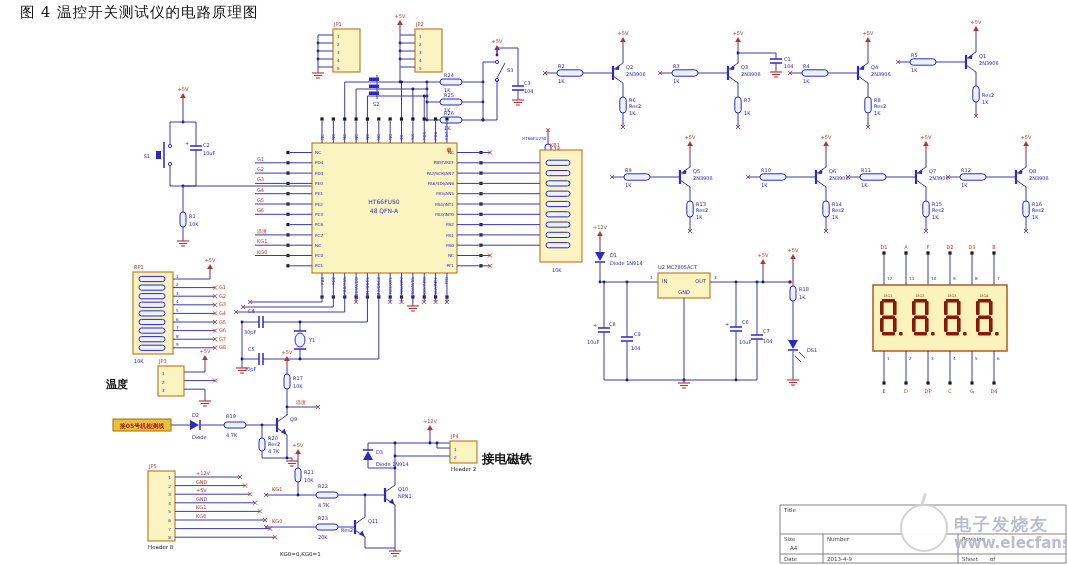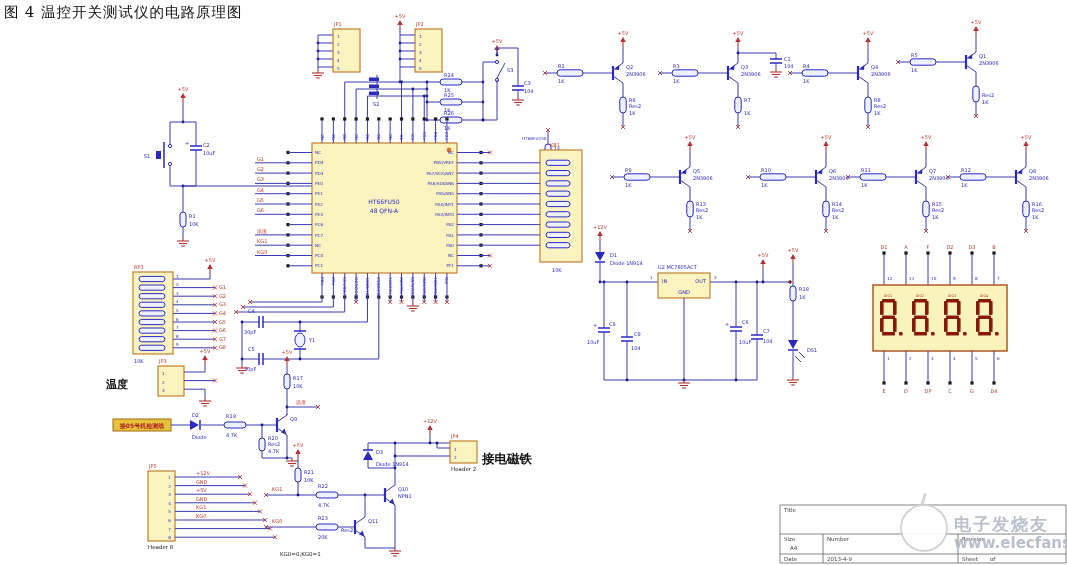--- a/index.html
+++ b/index.html
@@ -1,18 +1,18 @@
 <!DOCTYPE html>
 <html><head>
 <meta charset="utf-8">
 <style>
   html,body{margin:0;padding:0;background:#fff;}
   #app{position:relative;width:1067px;height:565px;background:#fff;overflow:hidden;
        font-family:"DejaVu Sans",sans-serif;}
-  #page-title{position:absolute;left:4px;top:3px;font-family:"DejaVu Serif","Liberation Serif",serif;
+  #page-title{position:absolute;left:20px;top:3px;font-family:"DejaVu Serif","Liberation Serif",serif;
        font-size:14.5px;color:#111;letter-spacing:1px;text-align:center;}
   svg{position:absolute;left:0;top:0;}
   svg text{font-family:"DejaVu Sans",sans-serif;}
   .w{stroke:#3a3ab0;stroke-width:1;fill:none}
   .w2{stroke:#2a2ac2;stroke-width:1.5;fill:none}
   .w3{stroke:#2a2ac2;stroke-width:2.2;fill:none}
   .rw{stroke:#b03434;stroke-width:1.1;fill:none}
   .rwt{stroke:#c03a3a;stroke-width:0.9;fill:none}
   .tb{stroke:#666;stroke-width:0.8;fill:none}
   .pill{fill:#eef2ff;stroke:#2a2ac2;stroke-width:1}

